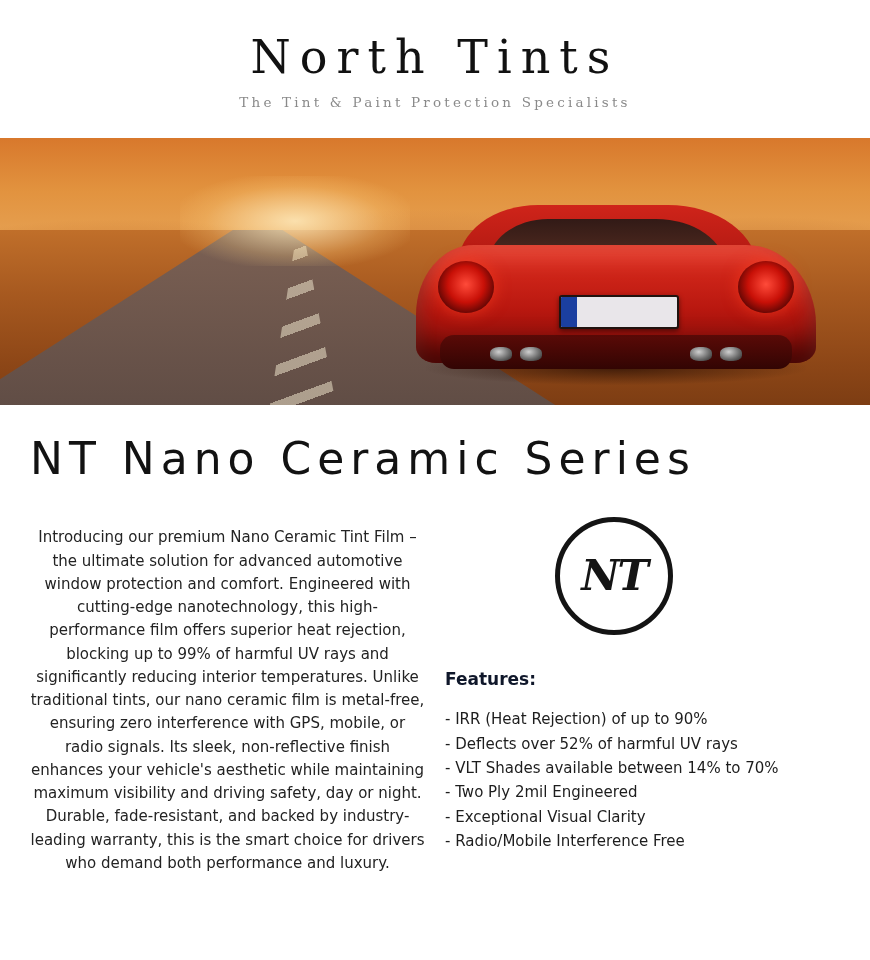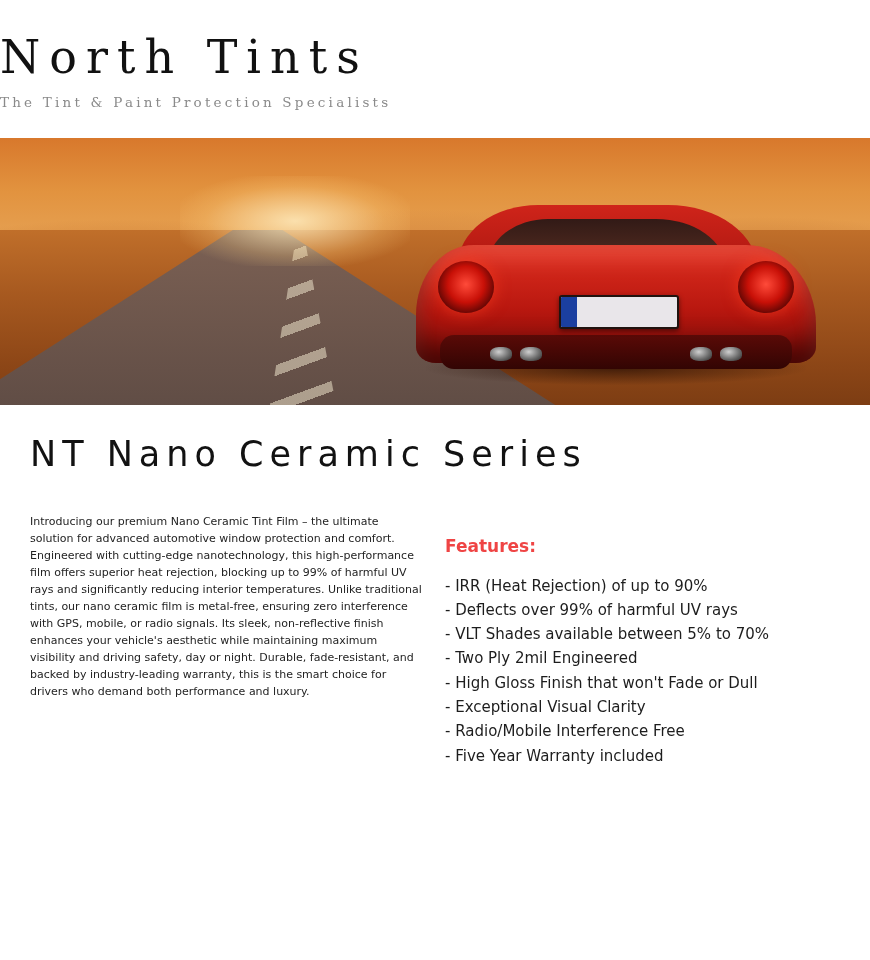--- a/index.html
+++ b/index.html
@@ -15,20 +15,21 @@
     color: #1a1a1a;
   }
 
   
   .header {
     width: 870px;
     height: 138px;
     background: #ffffff;
     display: flex;
     flex-direction: column;
+    align-items: center;
     justify-content: flex-start;
     padding-top: 34px;
     box-sizing: border-box;
   }
   .brand-title {
     font-family: "DejaVu Serif", serif;
     font-size: 46px;
     letter-spacing: 9px;
     color: #111111;
     line-height: 1;
@@ -176,21 +177,21 @@
   .exhaust.e4 { right: 104px; }
 
   
   .content {
     width: 870px;
     padding: 30px 30px 0 30px;
     box-sizing: border-box;
   }
   .product-title {
     font-family: "DejaVu Sans", sans-serif;
-    font-size: 35px;
+    font-size: 44px;
     letter-spacing: 6px;
     color: #121212;
     line-height: 1.1;
     white-space: nowrap;
   }
   .product-sub {
     margin-top: 12px;
     font-family: "DejaVu Sans", sans-serif;
     font-size: 15.5px;
     letter-spacing: 4.2px;
@@ -206,24 +207,24 @@
     width: 420px;
     padding-right: 20px;
     box-sizing: border-box;
   }
   .col-right {
     width: 400px;
     position: relative;
   }
   .description {
     font-family: "DejaVu Sans", sans-serif;
-    font-size: 11px;
+    font-size: 15px;
     line-height: 1.55;
     color: #232323;
-    text-align: left;
+    text-align: center;
   }
 
   
   .monogram {
     width: 118px;
     height: 118px;
     border-radius: 50%;
     border: 5px solid #141414;
     margin: 6px 0 0 110px;
     position: relative;
@@ -240,21 +241,21 @@
     font-size: 42px;
     letter-spacing: -2px;
     color: #141414;
   }
 
   .features-heading {
     margin-top: 34px;
     font-family: "DejaVu Sans", sans-serif;
     font-size: 17px;
     font-weight: 700;
-    color: #ef4444;
+    color: #0f172a;
   }
   .features-list {
     margin: 18px 0 8px 0;
     padding: 0;
     list-style: none;
   }
   .features-list li {
     font-family: "DejaVu Sans", sans-serif;
     font-size: 15px;
     line-height: 1.62;
@@ -300,29 +301,30 @@
 
   <div class="product-title">NT Nano Ceramic Series</div>
 
   <div class="columns">
 
     <div class="col-left">
       <p class="description">Introducing our premium Nano Ceramic Tint Film – the ultimate solution for advanced automotive window protection and comfort. Engineered with cutting-edge nanotechnology, this high-performance film offers superior heat rejection, blocking up to 99% of harmful UV rays and significantly reducing interior temperatures. Unlike traditional tints, our nano ceramic film is metal-free, ensuring zero interference with GPS, mobile, or radio signals. Its sleek, non-reflective finish enhances your vehicle's aesthetic while maintaining maximum visibility and driving safety, day or night. Durable, fade-resistant, and backed by industry-leading warranty, this is the smart choice for drivers who demand both performance and luxury.</p>
     </div>
 
     <div class="col-right">
+      <div class="monogram">
+        <div class="monogram-text">NT</div>
+      </div>
 
       <div class="features-heading">Features:</div>
 
       <ul class="features-list">
         <li>- IRR (Heat Rejection) of up to 90%</li>
-        <li>- Deflects over 99% of harmful UV rays</li>
-        <li>- VLT Shades available between 5% to 70%</li>
+        <li>- Deflects over 52% of harmful UV rays</li>
+        <li>- VLT Shades available between 14% to 70%</li>
         <li>- Two Ply 2mil Engineered</li>
-        <li>- High Gloss Finish that won't Fade or Dull</li>
         <li>- Exceptional Visual Clarity</li>
         <li>- Radio/Mobile Interference Free</li>
-        <li>- Five Year Warranty included</li>
       </ul>
     </div>
 
   </div>
 </div>
 
 </body></html>

